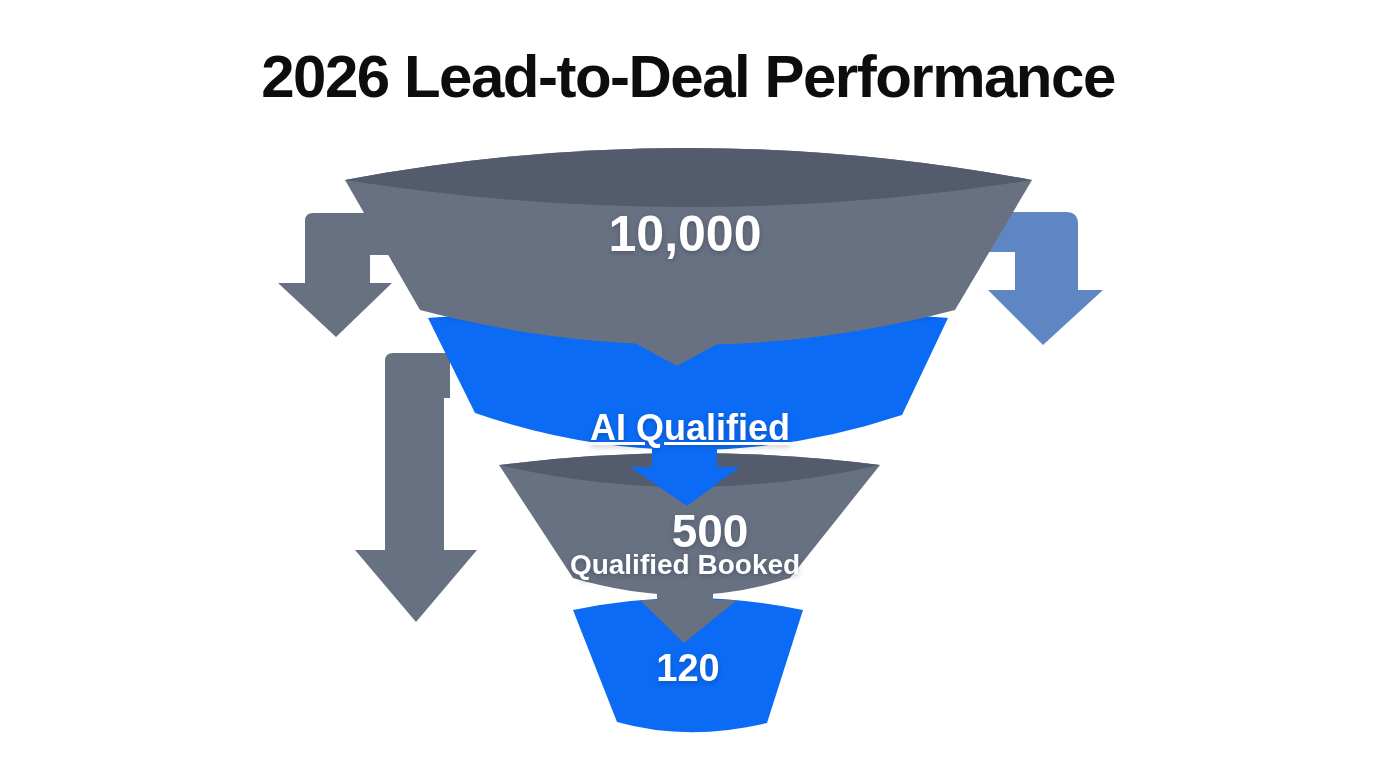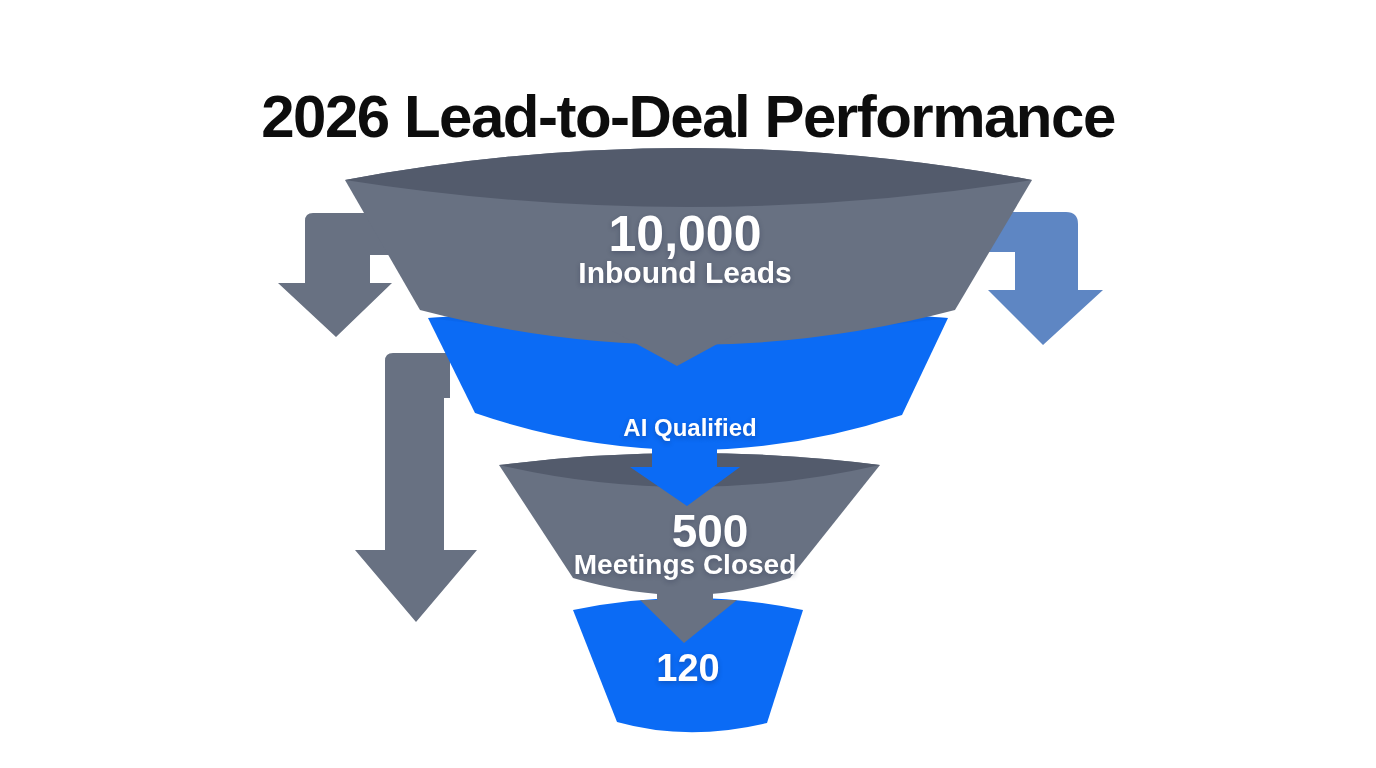--- a/index.html
+++ b/index.html
@@ -24,36 +24,35 @@
     position: absolute;
     left: 0;
     top: 42px;
     width: 100%;
     text-align: center;
     font-size: 60px;
     font-weight: 700;
     letter-spacing: -1.5px;
     color: #0d0d0d;
     white-space: nowrap;
-    margin-top: 40px;
   }
   .stage-text {
     position: absolute;
     transform: translate(-50%, -50%);
     color: #ffffff;
     font-weight: 700;
     white-space: nowrap;
     text-align: center;
     text-shadow: 0 2px 5px rgba(20, 30, 60, 0.28);
     line-height: 1;
   }
   .val-1 { left: 685px; top: 234px; font-size: 50px; }
   .lbl-1 { left: 685px; top: 273px; font-size: 30px; }
   .val-2 { left: 690px; top: 390px; font-size: 50px; }
-  .lbl-2 { left: 690px; top: 428px; font-size: 24px; }
+  .lbl-2 { left: 690px; top: 428px; font-size: 36px; text-decoration: underline; }
   .val-3 { left: 710px; top: 531px; font-size: 46px; }
   .lbl-3 { left: 685px; top: 565px; font-size: 28px; }
   .val-4 { left: 688px; top: 668px; font-size: 38px; }
   .lbl-4 { left: 688px; top: 703px; font-size: 27px; }
 </style>
 </head>
 <body>
 
 <div class="canvas">
 
@@ -77,22 +76,21 @@
     <path d="M 499,465 Q 688,441 880,465 Q 688,509 499,465 Z" fill="#535b6c"></path>
 
     <path d="M 652,425 L 652,467 L 630,467 L 687,506 L 740,467 L 717,467 L 717,425 Z" fill="#0b6bf5"></path>
 
     <path d="M 657,565 L 657,600 L 640,600 L 684,643 L 737,600 L 713,600 L 713,565 Z" fill="#687182"></path>
   </svg>
 
   <div class="page-title">2026 Lead-to-Deal Performance</div>
 
   <div class="stage-text val-1">10,000</div>
-  <div class="stage-text lbl-1">Inbound Leads</div>
 
   <div class="stage-text lbl-2">AI Qualified</div>
 
   <div class="stage-text val-3">500</div>
-  <div class="stage-text lbl-3">Meetings Closed</div>
+  <div class="stage-text lbl-3">Qualified Booked</div>
 
   <div class="stage-text val-4">120</div>
 
 </div>
 
 </body></html>

